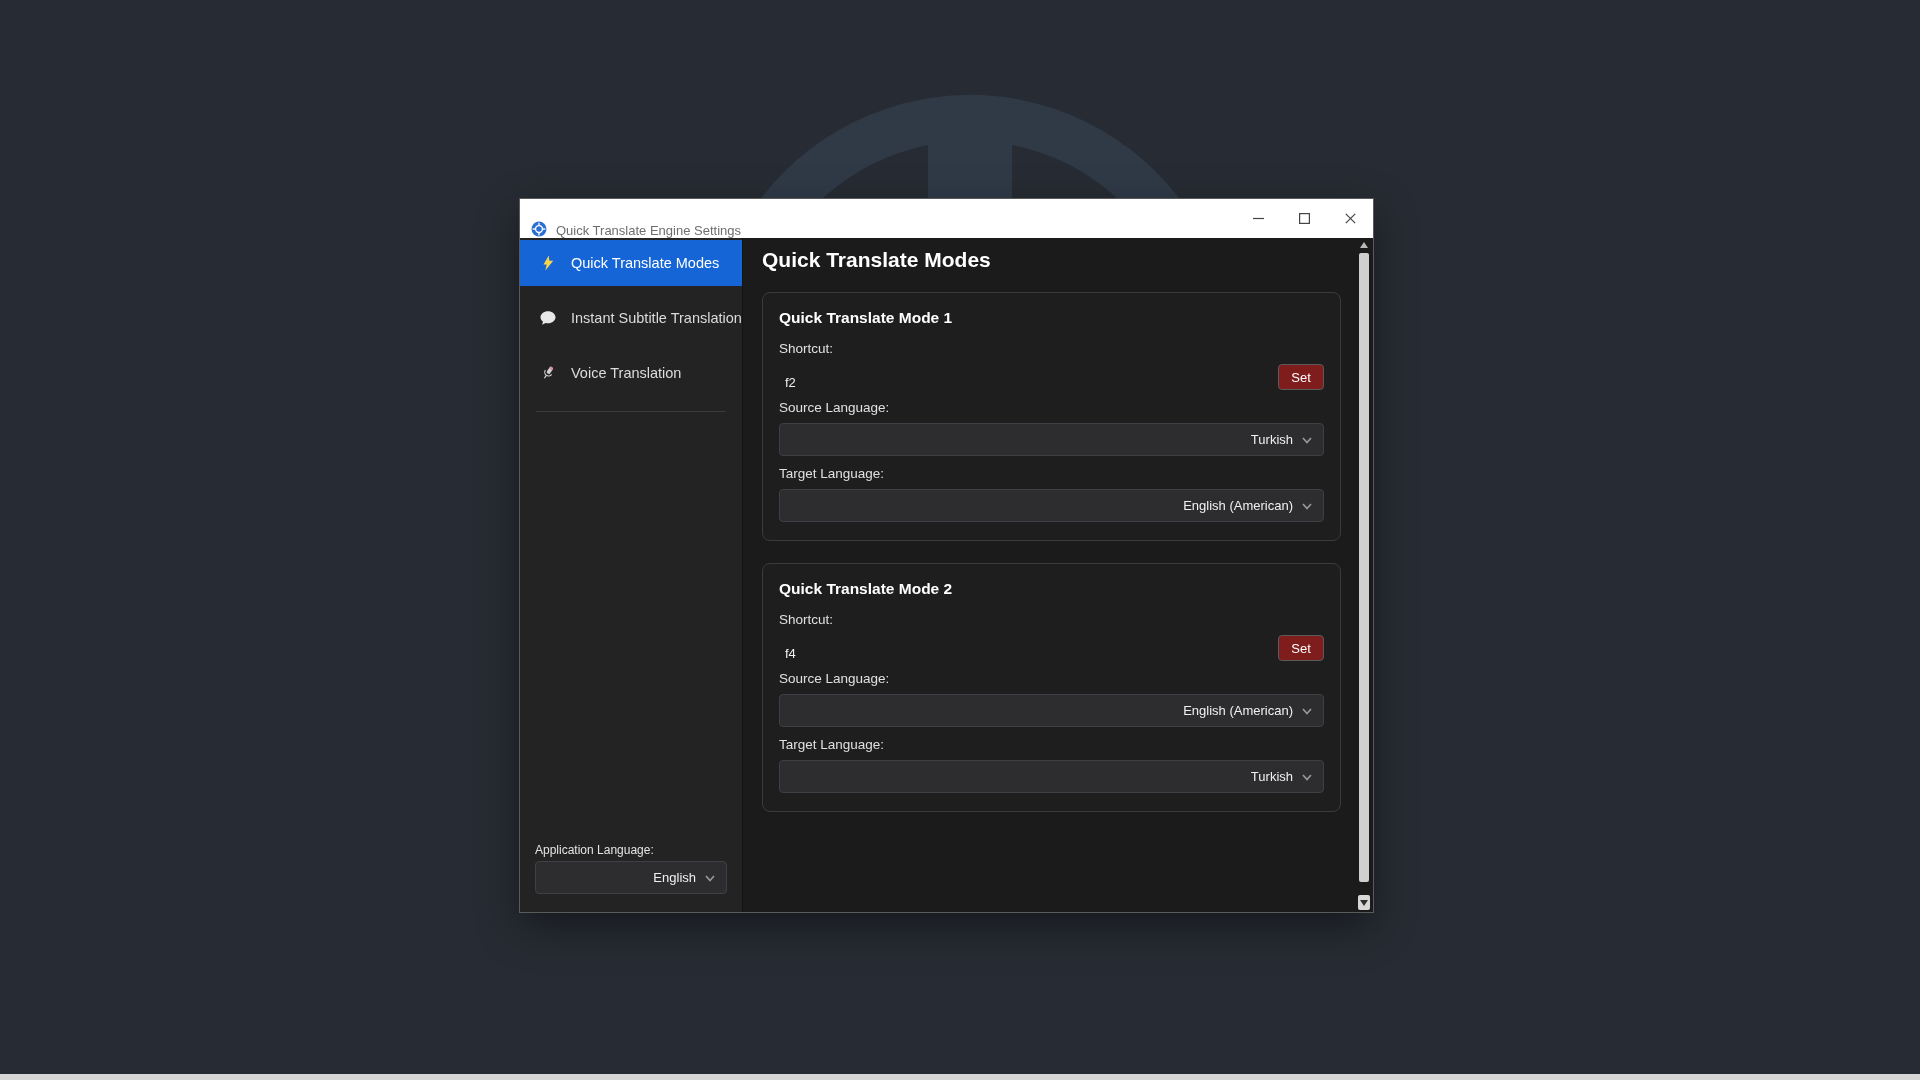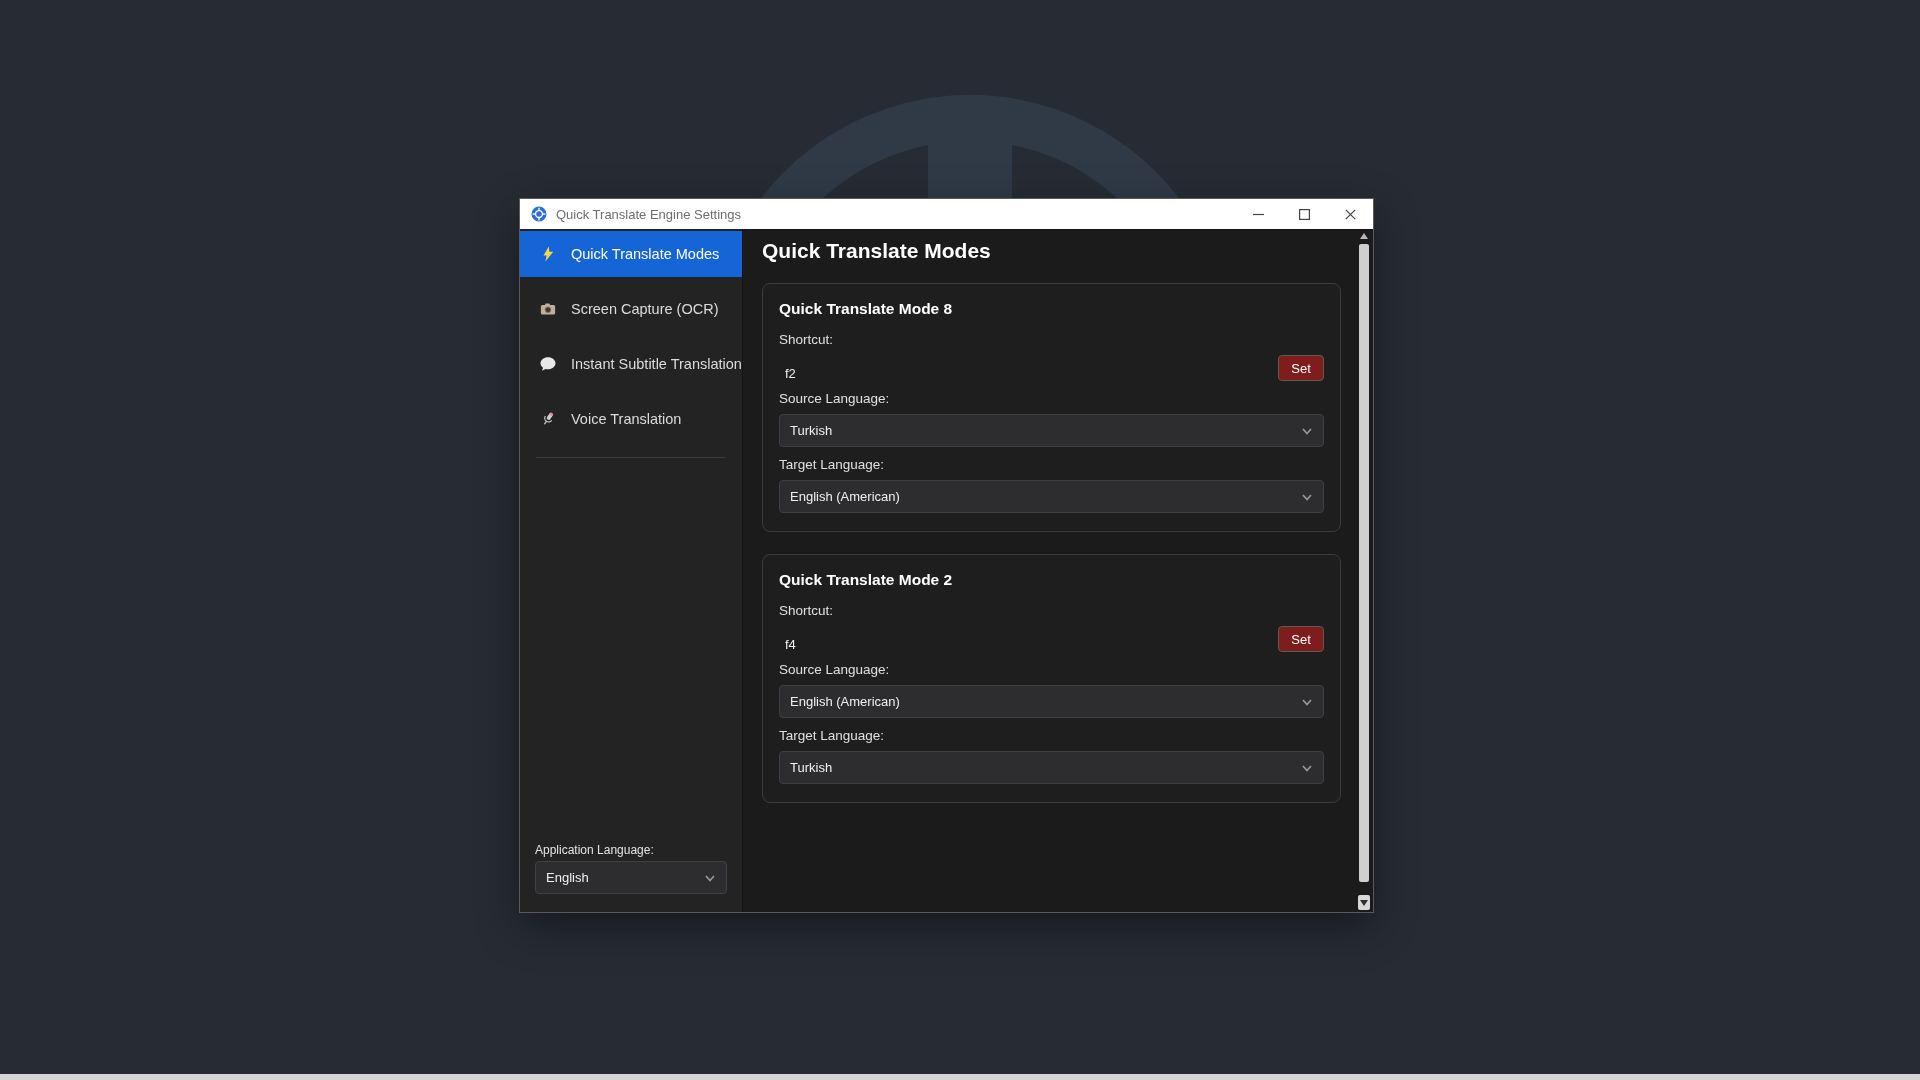--- a/index.html
+++ b/index.html
@@ -14,21 +14,21 @@
   .bottom-strip { position: absolute; left: 0; right: 0; bottom: 0; height: 6px; background: #d6d6d6; }
 
   
   .window {
     position: absolute; left: 520px; top: 199px; width: 853px; height: 713px;
     background: #1b1b1b; outline: 1px solid #5a5a5a;
     box-shadow: 0 14px 40px rgba(0,0,0,0.45);
     display: flex; flex-direction: column;
   }
   .titlebar {
-    height: 30px; background: #ffffff; display: flex; align-items: center;
+    height: 39px; background: #ffffff; display: flex; align-items: flex-end;
     padding-left: 10px; flex: 0 0 auto;
   }
   .titlebar .app-icon { width: 18px; height: 18px; margin-right: 8px; display: flex; }
   .titlebar .title { font-size: 13px; color: #6e6e6e; flex: 1; white-space: nowrap; }
   .controls { display: flex; height: 100%; }
   .ctrl { width: 46px; height: 100%; display: flex; align-items: center; justify-content: center; }
 
   .winbody { flex: 1; display: flex; position: relative; background: #1b1b1b; min-height: 0; }
 
   
@@ -42,21 +42,21 @@
   }
   .nav-item.active { background: #1565d6; color: #ffffff; }
   .nav-item .icon { width: 20px; height: 20px; display: flex; align-items: center; justify-content: center; flex: 0 0 auto; }
   .nav-divider { border-top: 1px solid #3c3c3c; margin: 6px 16px 10px 16px; }
   .sidebar-bottom { margin-top: auto; padding: 0 15px 18px 15px; }
   .sidebar-bottom .lbl { font-size: 12px; color: #e3e3e3; margin-bottom: 4px; }
 
   
   .select {
     height: 33px; background: #2d2d30; border: 1px solid #3f3f46; border-radius: 4px;
-    display: flex; align-items: center; justify-content: space-between;
+    display: flex; align-items: center; justify-content: flex-end;
     padding: 0 10px; font-size: 13px; color: #f0f0f0; cursor: default;
   }
   .select .chev { display: flex; margin-left: 8px; }
 
   
   .content { flex: 1; padding: 10px 31px 0 19px; min-width: 0; }
   .page-heading { font-size: 21px; font-weight: bold; color: #ffffff; margin-bottom: 20px; }
   .card {
     width: 579px; border: 1px solid #3b3b3b; border-radius: 8px; background: #1e1e1e;
     padding: 16px 16px 18px 16px; margin-bottom: 22px;
@@ -141,30 +141,20 @@
 
         <div class="nav-item active">
           <span class="icon">
             <svg viewBox="0 0 24 24" width="18" height="18">
                 <path d="M13 2 L6 14 h4.2 L8.5 22 L19 9 h-5.2 z" fill="#f7d44c"></path>
               </svg>
           </span>
           <span>Quick Translate Modes</span>
         </div>
 
-        <div class="nav-item">
-          <span class="icon">
-            <svg viewBox="0 0 24 24" width="18" height="18">
-              <rect x="8" y="4.5" width="6.5" height="4" rx="1" fill="#bfae9c"></rect>
-              <rect x="2.5" y="6.8" width="19" height="12.4" rx="2" fill="#bfae9c"></rect>
-              <circle cx="12" cy="13" r="3.8" fill="#3a3a3a" stroke="#86796b" stroke-width="1"></circle>
-            </svg>
-          </span>
-          <span>Screen Capture (OCR)</span>
-        </div>
 
         <div class="nav-item">
           <span class="icon">
             <svg viewBox="0 0 24 24" width="18" height="18">
               <path d="M12 3 C6.5 3 2 6.6 2 11 c0 2.4 1.3 4.5 3.4 6 L4 21 l4.8 -2.4 c1 .3 2.1 .4 3.2 .4 5.5 0 10 -3.6 10 -8 S17.5 3 12 3 z" fill="#e8e8e8"></path>
             </svg>
           </span>
           <span>Instant Subtitle Translation</span>
         </div>
 
@@ -195,21 +185,21 @@
                 </svg>
             </span>
           </div>
         </div>
       </aside>
 
       <main class="content">
         <h1 class="page-heading">Quick Translate Modes</h1>
 
         <section class="card">
-          <div class="card-title">Quick Translate Mode 8</div>
+          <div class="card-title">Quick Translate Mode 1</div>
 
           <div class="field-label">Shortcut:</div>
           <div class="shortcut-row">
             <span class="shortcut-value">f2</span>
             <button class="set-btn">Set</button>
           </div>
 
           <div class="field-label">Source Language:</div>
           <div class="select">
             <span>Turkish</span>

